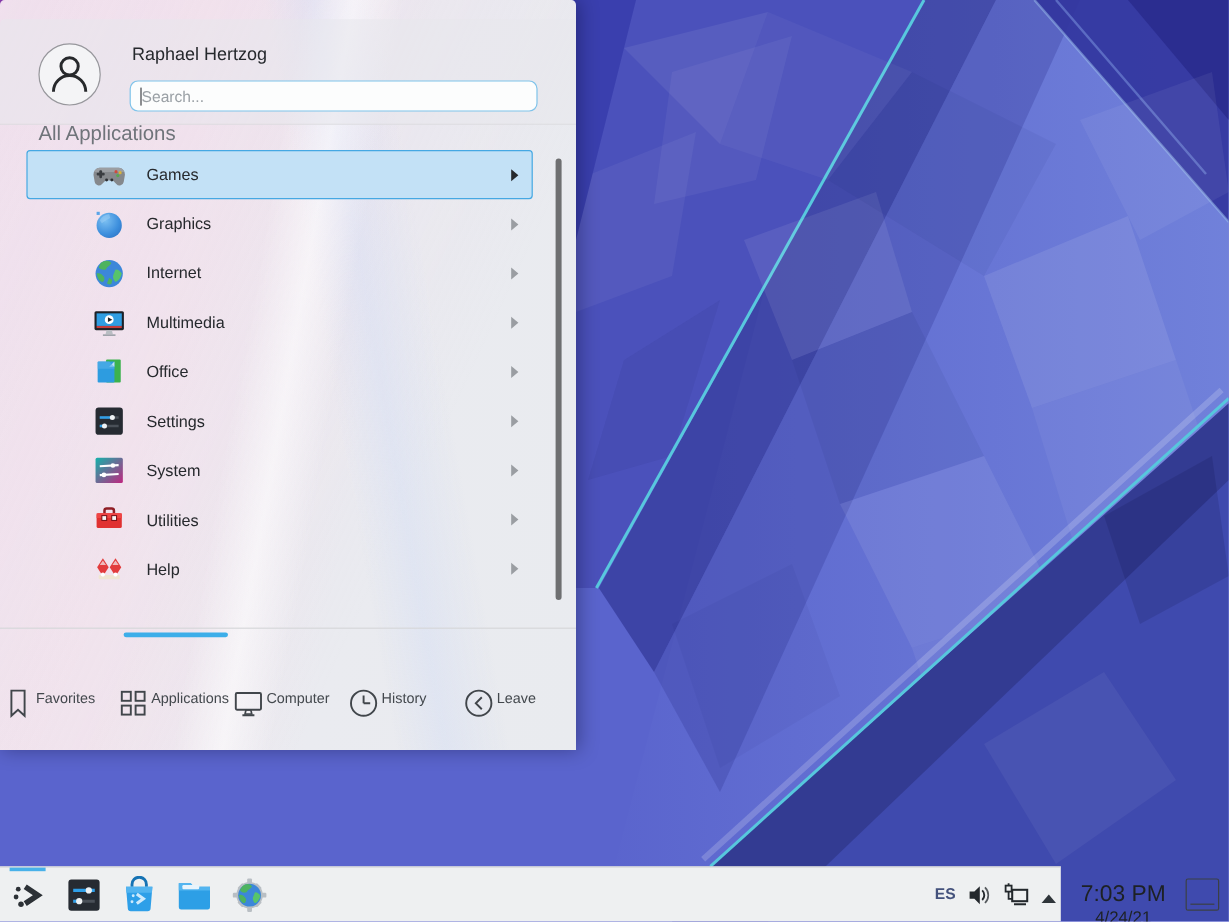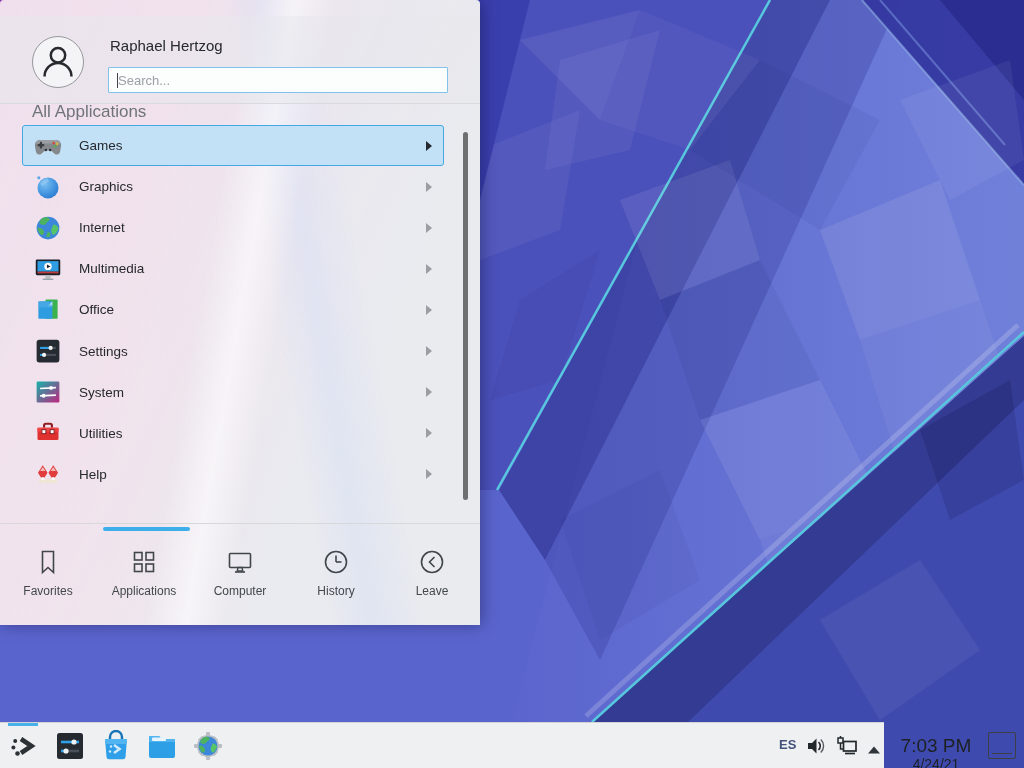--- a/index.html
+++ b/index.html
@@ -20,47 +20,47 @@
       linear-gradient(100deg, transparent 43%, rgba(255,255,255,.55) 50%, transparent 57%),
       linear-gradient(80deg, transparent 56%, rgba(210,220,245,.4) 63%, transparent 72%),
       linear-gradient(115deg, rgba(242,205,233,.30) 0%, rgba(242,205,233,.12) 45%, transparent 70%);
   }
   .menu-header { position:absolute; left:0; top:16px; width:100%; height:88px;
     border-bottom:1px solid #d9dadd; background:rgba(232,232,236,.55); border-radius:4px 4px 0 0; }
   .avatar { position:absolute; left:32px; top:20px; width:52px; height:52px; border-radius:50%;
     border:1px solid #97979c; background:#f4f4f6; display:flex; align-items:center; justify-content:center; }
   .user-name { position:absolute; left:110px; top:21px; font-size:15px; color:#26292d; }
   .search-box { position:absolute; left:108px; top:51px; width:340px; height:26px;
-    background:#fcfdfd; border:1px solid #7fc3ea; border-radius:1px; }
+    background:#fcfdfd; border:1px solid #7fc3ea; border-radius:7px; }
   .search-box input { width:100%; height:100%; border:none; outline:none; background:transparent;
     font-size:13px; color:#232629; padding:0 8px 0 9px; font-family:"Liberation Sans",sans-serif; }
   .search-box input::placeholder { color:#9aa0a5; opacity:1; }
   .search-caret { position:absolute; left:8px; top:5px; width:1px; height:15px; background:#41454a; }
 
   .section-label { position:absolute; left:32px; top:102px; font-size:17px; color:#6f747a; }
 
   .menu-list { position:absolute; left:0; top:125px; width:100%; height:398px; overflow:hidden; }
   .row { position:relative; height:41.1px; margin:0 36px 0 22px; display:flex; align-items:center;
-    border:1px solid transparent; border-radius:3px; }
+    border:1px solid transparent; border-radius:3px;padding-left:43px; }
   .row.selected { background:#c3e1f6; border-color:#45a8e3; }
   .cicon { width:28px; height:28px; margin-left:11px; flex:0 0 28px; }
   .cicon svg { width:28px; height:28px; display:block; }
   .clabel { margin-left:17px; font-size:13.5px; color:#26292d; }
   .arrow { position:absolute; right:11px; top:50%; margin-top:-5px; width:0; height:0;
     border-left:6px solid #9a9da2; border-top:5px solid transparent; border-bottom:5px solid transparent; }
   .row.selected .arrow { border-left-color:#26292d; }
 
   .menu-scrollbar { position:absolute; left:463px; top:132px; width:5px; height:368px;
     background:#6e6f71; border-radius:2.5px; }
 
   .tab-separator { position:absolute; left:0; top:523px; width:100%; height:1px; background:#d6d8da; }
   .tab-indicator { position:absolute; left:103px; top:527px; width:87px; height:4px;
     background:#3daee9; border-radius:2px; }
   .tab-bar { position:absolute; left:0; top:531px; width:100%; height:94px; display:flex; }
-  .tab { width:96px; display:flex; flex-direction:column; align-items:center; }
+  .tab { width:96px; display:flex; flex-direction:row; align-items:center; }
   .tab svg { width:30px; height:30px; margin-top:16px; }
   .tab-label { margin-top:7px; font-size:12px; color:#43484d; }
 
   
   #taskbar { position:absolute; left:0; top:722px; width:884px; height:46px;
     background:#eef0f1; border-top:1px solid #d2d4d6; }
   .task-icon { position:absolute; top:7px; width:32px; height:32px; }
   .task-icon svg { width:32px; height:32px; display:block; }
   .launcher-active-line { position:absolute; left:8px; top:0; width:30px; height:3px; background:#48b1e9; }
   .tray-text { position:absolute; top:14px; font-size:13px; font-weight:bold; color:#44527c; }

